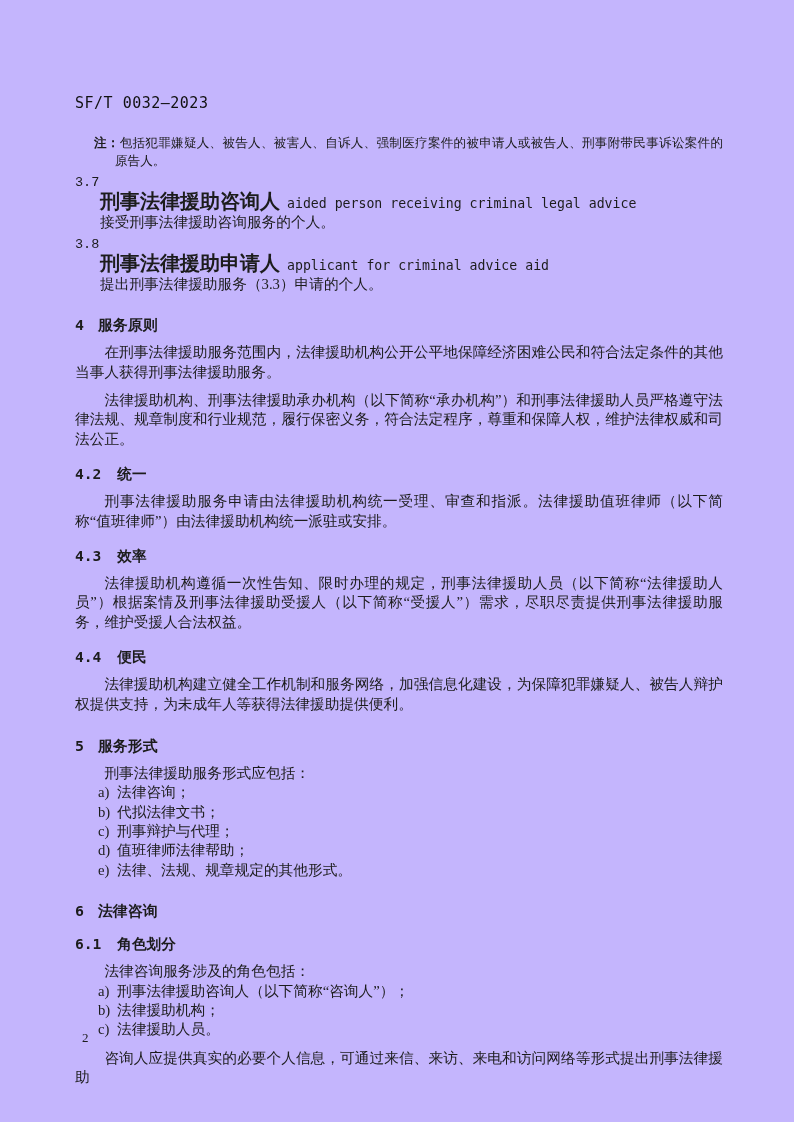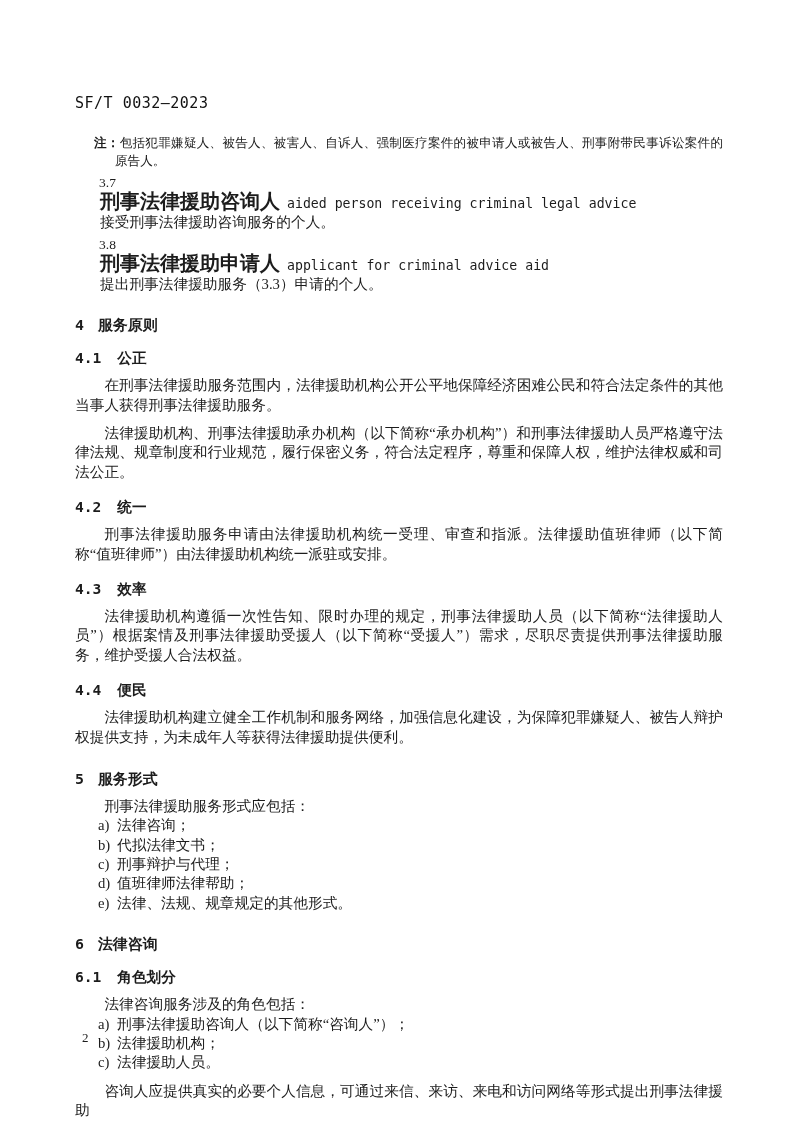--- a/index.html
+++ b/index.html
@@ -1,20 +1,20 @@
 <!DOCTYPE html>
 <html><head>
 <meta charset="utf-8">
 <style>
   html,body{margin:0;padding:0;background:#e8e8e8;}
   .page{
     position:relative;
     width:794px;height:1122px;
     margin:0 auto;
-    background:#ffffff;
+    background:#c4b5fd;
     color:#1c1c1c;
     font-family:"Liberation Serif","DejaVu Serif",serif;
     overflow:hidden;
   }
   .doc-header{
     position:absolute;
     left:75px;top:94px;
     font-family:"DejaVu Sans Mono",monospace;
     font-size:15px;
     letter-spacing:0.5px;
@@ -31,24 +31,23 @@
     font-size:12.6px;
     line-height:17.5px;
     padding-left:40px;
     text-indent:-21px;
     margin-top:15px;
     text-align:justify;
   }
   .note-label{font-weight:bold;}
   .term-block{margin-top:3px;}
   .term-number{
-    font-family:Liberation Serif, serif;
+    font-family:Liberation Mono, monospace;
     font-size:13.5px;
     line-height:19px;
-    margin-left:24px;
   }
   .term-line{
     padding-left:25px;
     line-height:19px;
   }
   .term-cn{
     font-family:"Liberation Sans","DejaVu Sans",sans-serif;
     font-weight:bold;
     font-size:20px;
   }
@@ -121,21 +120,20 @@
     </div>
 
     <div class="term-block">
       <div class="term-number">3.8</div>
       <div class="term-line"><span class="term-cn">刑事法律援助申请人</span><span class="term-en">applicant for criminal advice aid</span></div>
       <div class="term-def">提出刑事法律援助服务（3.3）申请的个人。</div>
     </div>
 
     <h2 class="chapter"><span class="h-num">4</span><span>服务原则</span></h2>
 
-    <h3 class="subhead"><span class="h-num">4.1</span><span>公正</span></h3>
     <p class="para">在刑事法律援助服务范围内，法律援助机构公开公平地保障经济困难公民和符合法定条件的其他当事人获得刑事法律援助服务。</p>
     <p class="para tight">法律援助机构、刑事法律援助承办机构（以下简称“承办机构”）和刑事法律援助人员严格遵守法律法规、规章制度和行业规范，履行保密义务，符合法定程序，尊重和保障人权，维护法律权威和司法公正。</p>
 
     <h3 class="subhead"><span class="h-num">4.2</span><span>统一</span></h3>
     <p class="para">刑事法律援助服务申请由法律援助机构统一受理、审查和指派。法律援助值班律师（以下简称“值班律师”）由法律援助机构统一派驻或安排。</p>
 
     <h3 class="subhead"><span class="h-num">4.3</span><span>效率</span></h3>
     <p class="para">法律援助机构遵循一次性告知、限时办理的规定，刑事法律援助人员（以下简称“法律援助人员”）根据案情及刑事法律援助受援人（以下简称“受援人”）需求，尽职尽责提供刑事法律援助服务，维护受援人合法权益。</p>
 
     <h3 class="subhead"><span class="h-num">4.4</span><span>便民</span></h3>

